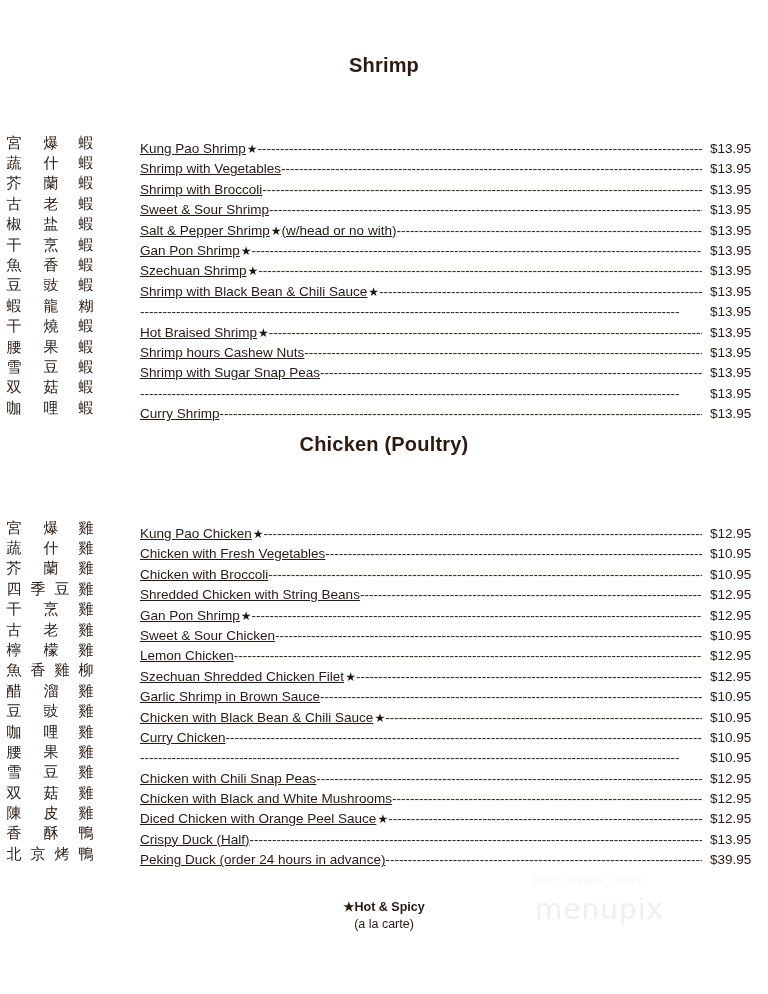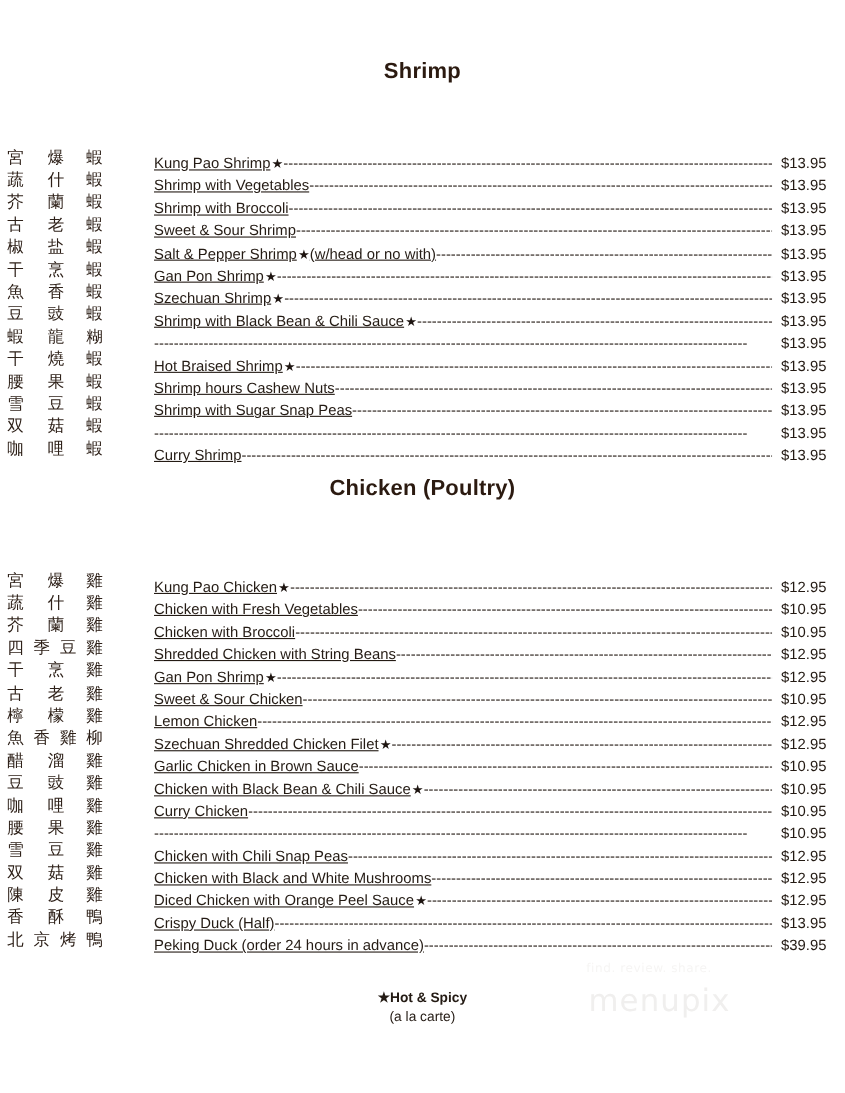--- a/index.html
+++ b/index.html
@@ -440,21 +440,21 @@
           </div>
           <div class="price">$12.95</div>
         </div>
         <div class="row">
           <div class="cn c3">
             <span>醋</span>
             <span>溜</span>
             <span>雞</span>
           </div>
           <div class="name-cell">
-            <span class="name-text">Garlic Chicken in Brown Sauce</span>
+            <span class="name-text">Garlic Shrimp in Brown Sauce</span>
             <span class="leader">------------------------------------------------------------------------------------------------------------------------</span>
           </div>
           <div class="price">$10.95</div>
         </div>
         <div class="row">
           <div class="cn c3">
             <span>豆</span>
             <span>豉</span>
             <span>雞</span>
           </div>

